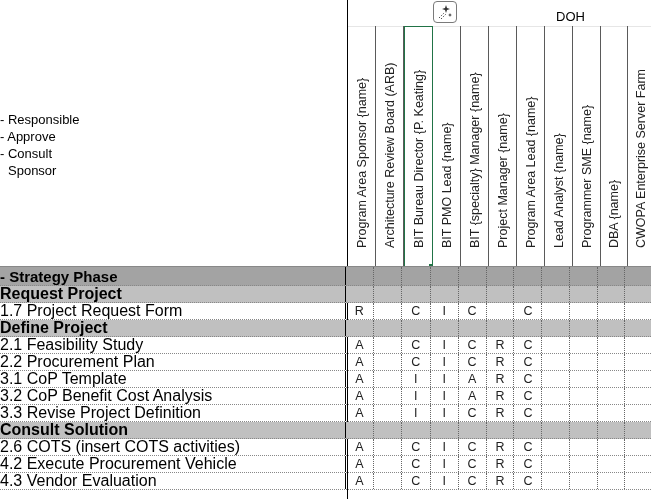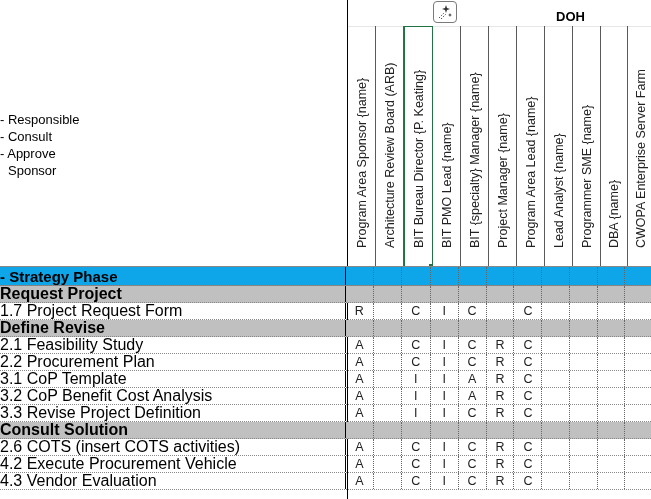--- a/index.html
+++ b/index.html
@@ -1,44 +1,44 @@
 <!DOCTYPE html>
 <html><head>
 <meta charset="utf-8">
 <style>
   html,body{margin:0;padding:0;background:#fff;}
   body{width:651px;height:499px;overflow:hidden;position:relative;font-family:"Liberation Sans",sans-serif;color:#000;}
   .legend{position:absolute;left:0;top:111px;}
   .legend div{font-weight:normal;font-size:13px;line-height:17px;height:17px;white-space:nowrap;}
   .vline{position:absolute;left:347px;top:0;width:1px;height:499px;background:#000;}
   .header-line{position:absolute;left:348px;top:26px;width:303px;height:1px;background:#e6e6e6;}
-  .doh{position:absolute;left:556px;top:9px;font-weight:bold;font-size:13px;}
+  .doh{position:absolute;left:556px;top:9px;font-weight:normal;font-size:13px;}
   .magic{position:absolute;left:433px;top:1px;width:24px;height:22px;border:1px solid #7a7a7a;border-radius:4px;background:#fff;box-sizing:border-box;}
   .magic svg{position:absolute;left:3px;top:2px;}
   .colhdr{position:absolute;top:26px;height:240px;border-right:1px solid #5a5a5a;box-sizing:border-box;overflow:hidden;}
   .colhdr span{position:absolute;left:50%;bottom:4px;transform-origin:0 0;transform:rotate(-90deg) translateY(-50%);white-space:nowrap;font-size:12.5px;color:#222;line-height:14px;}
   .selected-col{border:1.5px solid #217346 !important;border-bottom:none !important;}
   .rows{position:absolute;left:0;top:266px;width:651px;}
   .row{position:relative;height:17px;border-bottom:1px dotted #888;box-sizing:border-box;display:flex;}
-  .row.phase{height:20px;background:#0ea5e9;border-top:1px solid #888;}
+  .row.phase{height:20px;background:#a3a3a3;border-top:1px solid #888;}
   .row.group{background:#c0c0c0;}
   .row .label{width:347px;box-sizing:border-box;font-size:16px;line-height:16px;white-space:nowrap;overflow:hidden;border-right:1px solid #000;}
   .row.phase .label{font-size:15px;font-weight:bold;line-height:20px;}
   .row.group .label{font-weight:bold;}
   .row .cell{box-sizing:border-box;border-right:1px dotted #666;text-align:center;font-size:12.5px;line-height:16px;color:#222;}
   .w1{width:28px}.w2{width:28px}.w3{width:29px}.w4{width:28px}.w5{width:28px}.w6{width:28px}.w7{width:28px}.w8{width:28px}.w9{width:28px}.w10{width:27px}.w11{width:26px}
   .sel-handle{position:absolute;left:429px;top:264px;width:4px;height:4px;background:#217346;}
 </style>
 </head>
 <body>
 
 <div class="legend">
   <div>- Responsible</div>
+  <div>- Approve</div>
   <div>- Consult</div>
-  <div>- Approve</div>
   <div style="padding-left:8px">  Sponsor</div>
 </div>
 
 <div class="vline"></div>
 <div class="header-line"></div>
 
 <div class="magic">
   <svg width="16" height="16" viewBox="0 0 16 16">
     <path d="M9 1 L10 4 L13 5 L10 6 L9 9 L8 6 L5 5 L8 4 Z" fill="#333"></path>
     <path d="M13 9 L13.6 10.4 L15 11 L13.6 11.6 L13 13 L12.4 11.6 L11 11 L12.4 10.4 Z" fill="#333"></path>
@@ -121,21 +121,21 @@
       <div class="cell w4">I</div>
       <div class="cell w5">C</div>
       <div class="cell w6"></div>
       <div class="cell w7">C</div>
       <div class="cell w8"></div>
       <div class="cell w9"></div>
       <div class="cell w10"></div>
       <div class="cell w11" style="border-right: none;"></div>
     </div>
     <div class="row group">
-      <div class="label">Define Revise</div>
+      <div class="label">Define Project</div>
       <div class="cell w1"></div>
       <div class="cell w2"></div>
       <div class="cell w3"></div>
       <div class="cell w4"></div>
       <div class="cell w5"></div>
       <div class="cell w6"></div>
       <div class="cell w7"></div>
       <div class="cell w8"></div>
       <div class="cell w9"></div>
       <div class="cell w10"></div>

